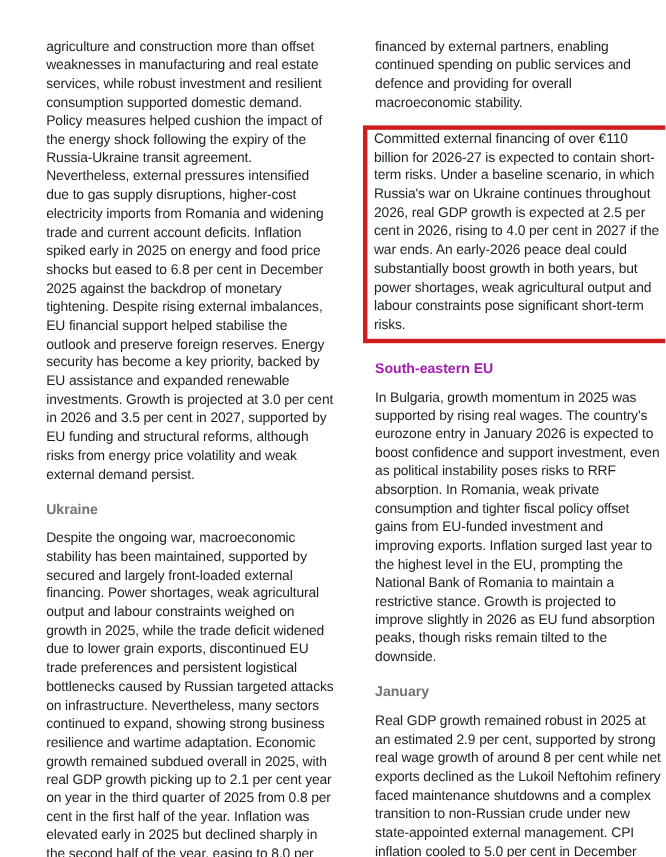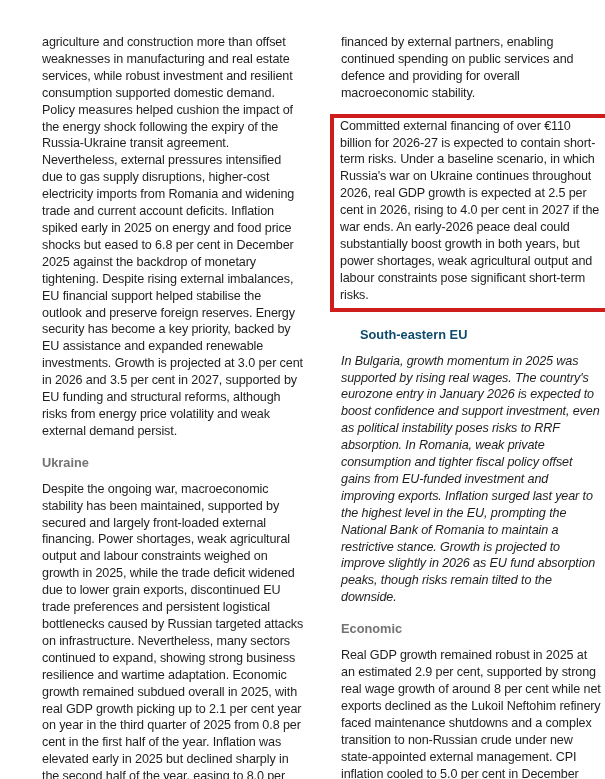--- a/index.html
+++ b/index.html
@@ -26,22 +26,22 @@
     text-align: left;
   }
   p.nogap { margin-bottom: 12px; }
   h3.subhead {
     margin: 15px 0 11px 0;
     font-size: 12.8px;
     line-height: 15px;
     font-weight: bold;
     color: #737373;
   }
-  h3.blue { color: #0c4a6e; margin-left: 19px; }
-  .italic { font-style: italic; }
+  h3.blue { color: #a21caf; }
+  .italic { }
   .highlight-box {
     border: 4px solid #cf1d1d;
     margin: 2px -7px 9px -11px;
     padding: 0px 4px 4px 6px;
   }
   .highlight-box p.body { margin: 0; }
 </style>
 </head>
 <body>
 
@@ -58,19 +58,19 @@
       <p class="body nogap">financed by external partners, enabling continued spending on public services and defence and providing for overall macroeconomic stability.</p>
 
       <div class="highlight-box">
         <p class="body">Committed external financing of over €110 billion for 2026-27 is expected to contain short-term risks. Under a baseline scenario, in which Russia's war on Ukraine continues throughout 2026, real GDP growth is expected at 2.5 per cent in 2026, rising to 4.0 per cent in 2027 if the war ends. An early-2026 peace deal could substantially boost growth in both years, but power shortages, weak agricultural output and labour constraints pose significant short-term risks.</p>
       </div>
 
       <h3 class="subhead blue">South-eastern EU</h3>
 
       <p class="body italic">In Bulgaria, growth momentum in 2025 was supported by rising real wages. The country's eurozone entry in January 2026 is expected to boost confidence and support investment, even as political instability poses risks to RRF absorption. In Romania, weak private consumption and tighter fiscal policy offset gains from EU-funded investment and improving exports. Inflation surged last year to the highest level in the EU, prompting the National Bank of Romania to maintain a restrictive stance. Growth is projected to improve slightly in 2026 as EU fund absorption peaks, though risks remain tilted to the downside.</p>
 
-      <h3 class="subhead">Economic</h3>
+      <h3 class="subhead">January</h3>
 
       <p class="body">Real GDP growth remained robust in 2025 at an estimated 2.9 per cent, supported by strong real wage growth of around 8 per cent while net exports declined as the Lukoil Neftohim refinery faced maintenance shutdowns and a complex transition to non-Russian crude under new state-appointed external management. CPI inflation cooled to 5.0 per cent in December 2025 after an annual high of 5.3 per cent in July, though services and food prices remained elevated following VAT rate adjustments. The 2025 fiscal deficit approached 3.0 per cent of GDP owing to higher social spending and defence investments. On January 1, 2026, Bulgaria officially joined the eurozone. This transition is expected to reduce</p>
     </div>
 
   </div>
 </div>
 
 </body></html>

